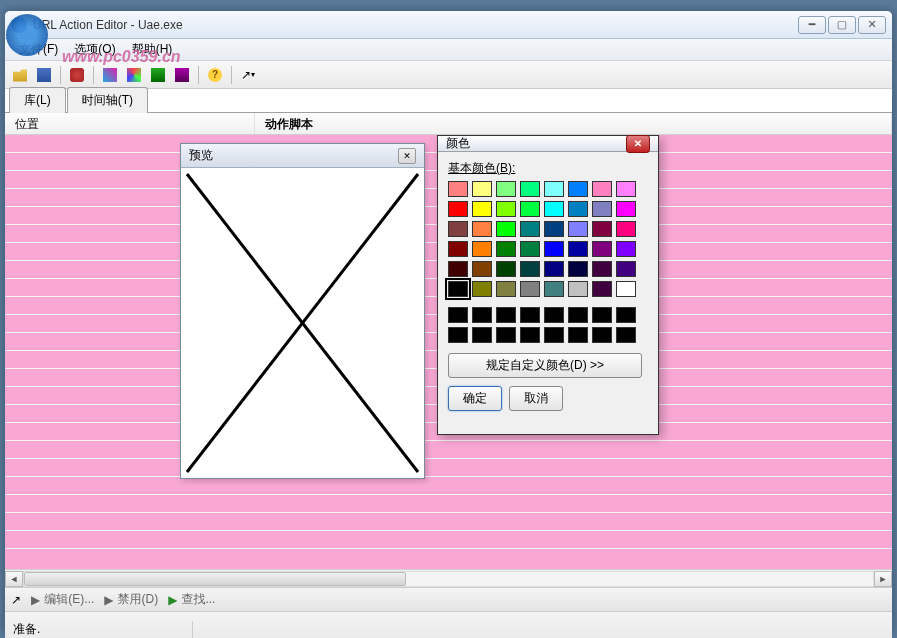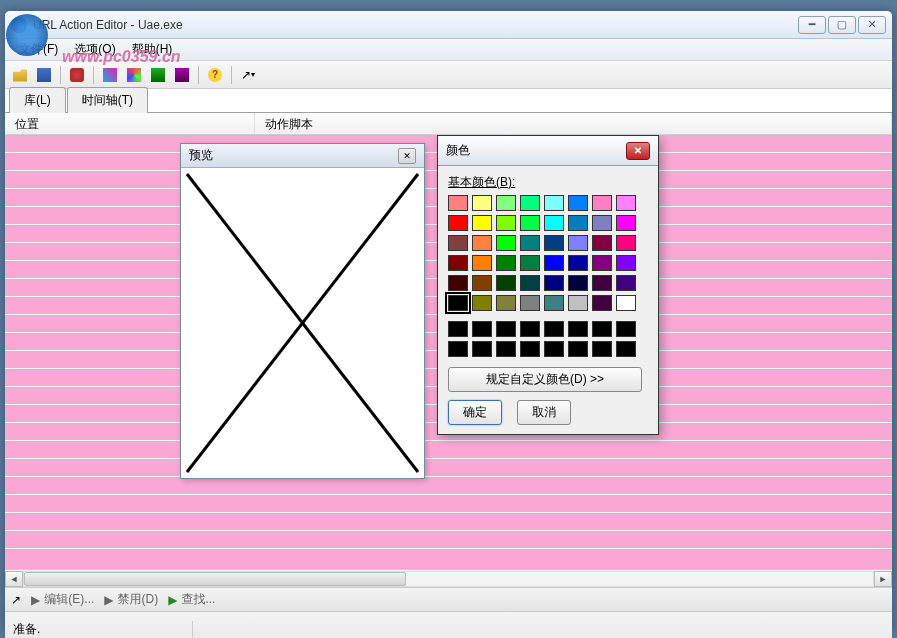--- a/index.html
+++ b/index.html
@@ -23,29 +23,29 @@
 .headers { height: 22px; background: linear-gradient(#fdfdfd, #f0f0f0); border-bottom: 1px solid #d0d0d0; display: flex; }
 .header-col { padding: 3px 10px; border-right: 1px solid #e0e0e0; }
 .list-area { height: 430px; overflow: hidden; position: relative; }
 .list-row { height: 18px; border-bottom: 1px solid #f4f4f4; }
 .preview-window { position: absolute; top: 8px; left: 175px; width: 245px; height: 336px; background: #fff; border: 1px solid #7a8a9a; box-shadow: 2px 2px 6px rgba(0,0,0,0.2); }
 .preview-title { height: 24px; background: linear-gradient(#f0f4fa, #d4dce8); border-bottom: 1px solid #a0b0c0; display: flex; align-items: center; padding: 0 8px; justify-content: space-between; }
 .preview-close { width: 18px; height: 16px; background: linear-gradient(#f0f0f0,#d8d8d8); border: 1px solid #999; border-radius: 2px; display: flex; align-items: center; justify-content: center; cursor: pointer; font-size: 9px; }
 .preview-body { position: relative; height: 310px; }
 .preview-body svg { width: 100%; height: 100%; }
 .color-dialog { position: absolute; top: 0px; left: 432px; width: 222px; height: 300px; background: #f0f0f0; border: 1px solid #333; box-shadow: 3px 3px 10px rgba(0,0,0,0.3); }
-.color-title { height: 30px; background: linear-gradient(#fff, #dde4ee); border-bottom: 1px solid #a0a0a0; display: flex; align-items: center; padding: 0 8px; justify-content: space-between; }
+.color-title { height: 16px; background: linear-gradient(#fff, #dde4ee); border-bottom: 1px solid #a0a0a0; display: flex; align-items: center; padding: 0 8px; justify-content: space-between; }
 .dialog-close { width: 24px; height: 18px; background: linear-gradient(#e08080, #c02020); border: 1px solid #881010; border-radius: 3px; color: #fff; display: flex; align-items: center; justify-content: center; cursor: pointer; font-weight: bold; font-size: 10px; }
 .color-body { padding: 8px 10px; }
 .color-label { margin-bottom: 4px; text-decoration: underline; }
 .color-grid { display: grid; grid-template-columns: repeat(8, 20px); gap: 4px; margin-bottom: 10px; }
 .swatch { width: 20px; height: 16px; border: 1px solid #333; cursor: pointer; }
 .swatch.selected { outline: 2px solid #000; outline-offset: 1px; }
 .custom-grid { display: grid; grid-template-columns: repeat(8, 20px); gap: 4px; margin-bottom: 10px; }
-.dlg-btn { padding: 3px 14px; background: linear-gradient(#fdfdfd, #e4e4e4); border: 1px solid #888; border-radius: 3px; cursor: pointer; margin-right: 12px; }
+.dlg-btn { padding: 3px 14px; background: linear-gradient(#fdfdfd, #e4e4e4); border: 1px solid #888; border-radius: 3px; cursor: pointer; margin-right: 4px; }
 .dlg-btn.wide { width: 194px; display: block; margin-bottom: 8px; text-align: center; }
 .dlg-btn.primary { border: 1px solid #3a70b0; box-shadow: 0 0 2px #6aa0e0; }
 .scrollbar-h { height: 18px; background: #f0f0f0; border-top: 1px solid #d0d0d0; position: relative; display: flex; align-items: center; }
 .scroll-arrow { width: 18px; height: 16px; background: linear-gradient(#fafafa,#e0e0e0); border: 1px solid #bbb; display: flex; align-items: center; justify-content: center; cursor: pointer; font-size: 9px; color: #555; }
 .scroll-track { flex: 1; height: 16px; background: #f4f4f4; border: 1px solid #ddd; position: relative; }
 .scroll-thumb { position: absolute; left: 0; top: 0; width: 45%; height: 14px; background: linear-gradient(#f0f0f0,#d4d4d4); border: 1px solid #bbb; border-radius: 2px; }
 .bottom-toolbar { height: 24px; background: linear-gradient(#f4f4f4, #e4e4e4); border-top: 1px solid #ccc; display: flex; align-items: center; padding: 0 6px; gap: 10px; }
 .bt-item { display: flex; align-items: center; gap: 4px; cursor: pointer; color: #666; }
 .bt-play { color: #2a8a2a; }
 .statusbar { height: 35px; background: linear-gradient(#f4f4f4, #e8e8e8); border-top: 1px solid #ccc; display: flex; align-items: center; padding: 0 8px; }
@@ -124,21 +124,21 @@
   </div>
 
   <div class="tabs">
     <div class="tab">库(L)</div>
     <div class="tab">时间轴(T)</div>
   </div>
 
   <div class="content">
     <div class="headers">
       <div class="header-col" style="width:250px;">位置</div>
-      <div class="header-col" style="flex:1;">动作脚本</div>
+      <div class="header-col" style="flex:1;font-weight:bold;">动作脚本</div>
     </div>
     <div class="list-area">
       <div class="list-row"></div>
         <div class="list-row"></div>
         <div class="list-row"></div>
         <div class="list-row"></div>
         <div class="list-row"></div>
       <div class="list-row"></div>
         <div class="list-row"></div>
         <div class="list-row"></div>

